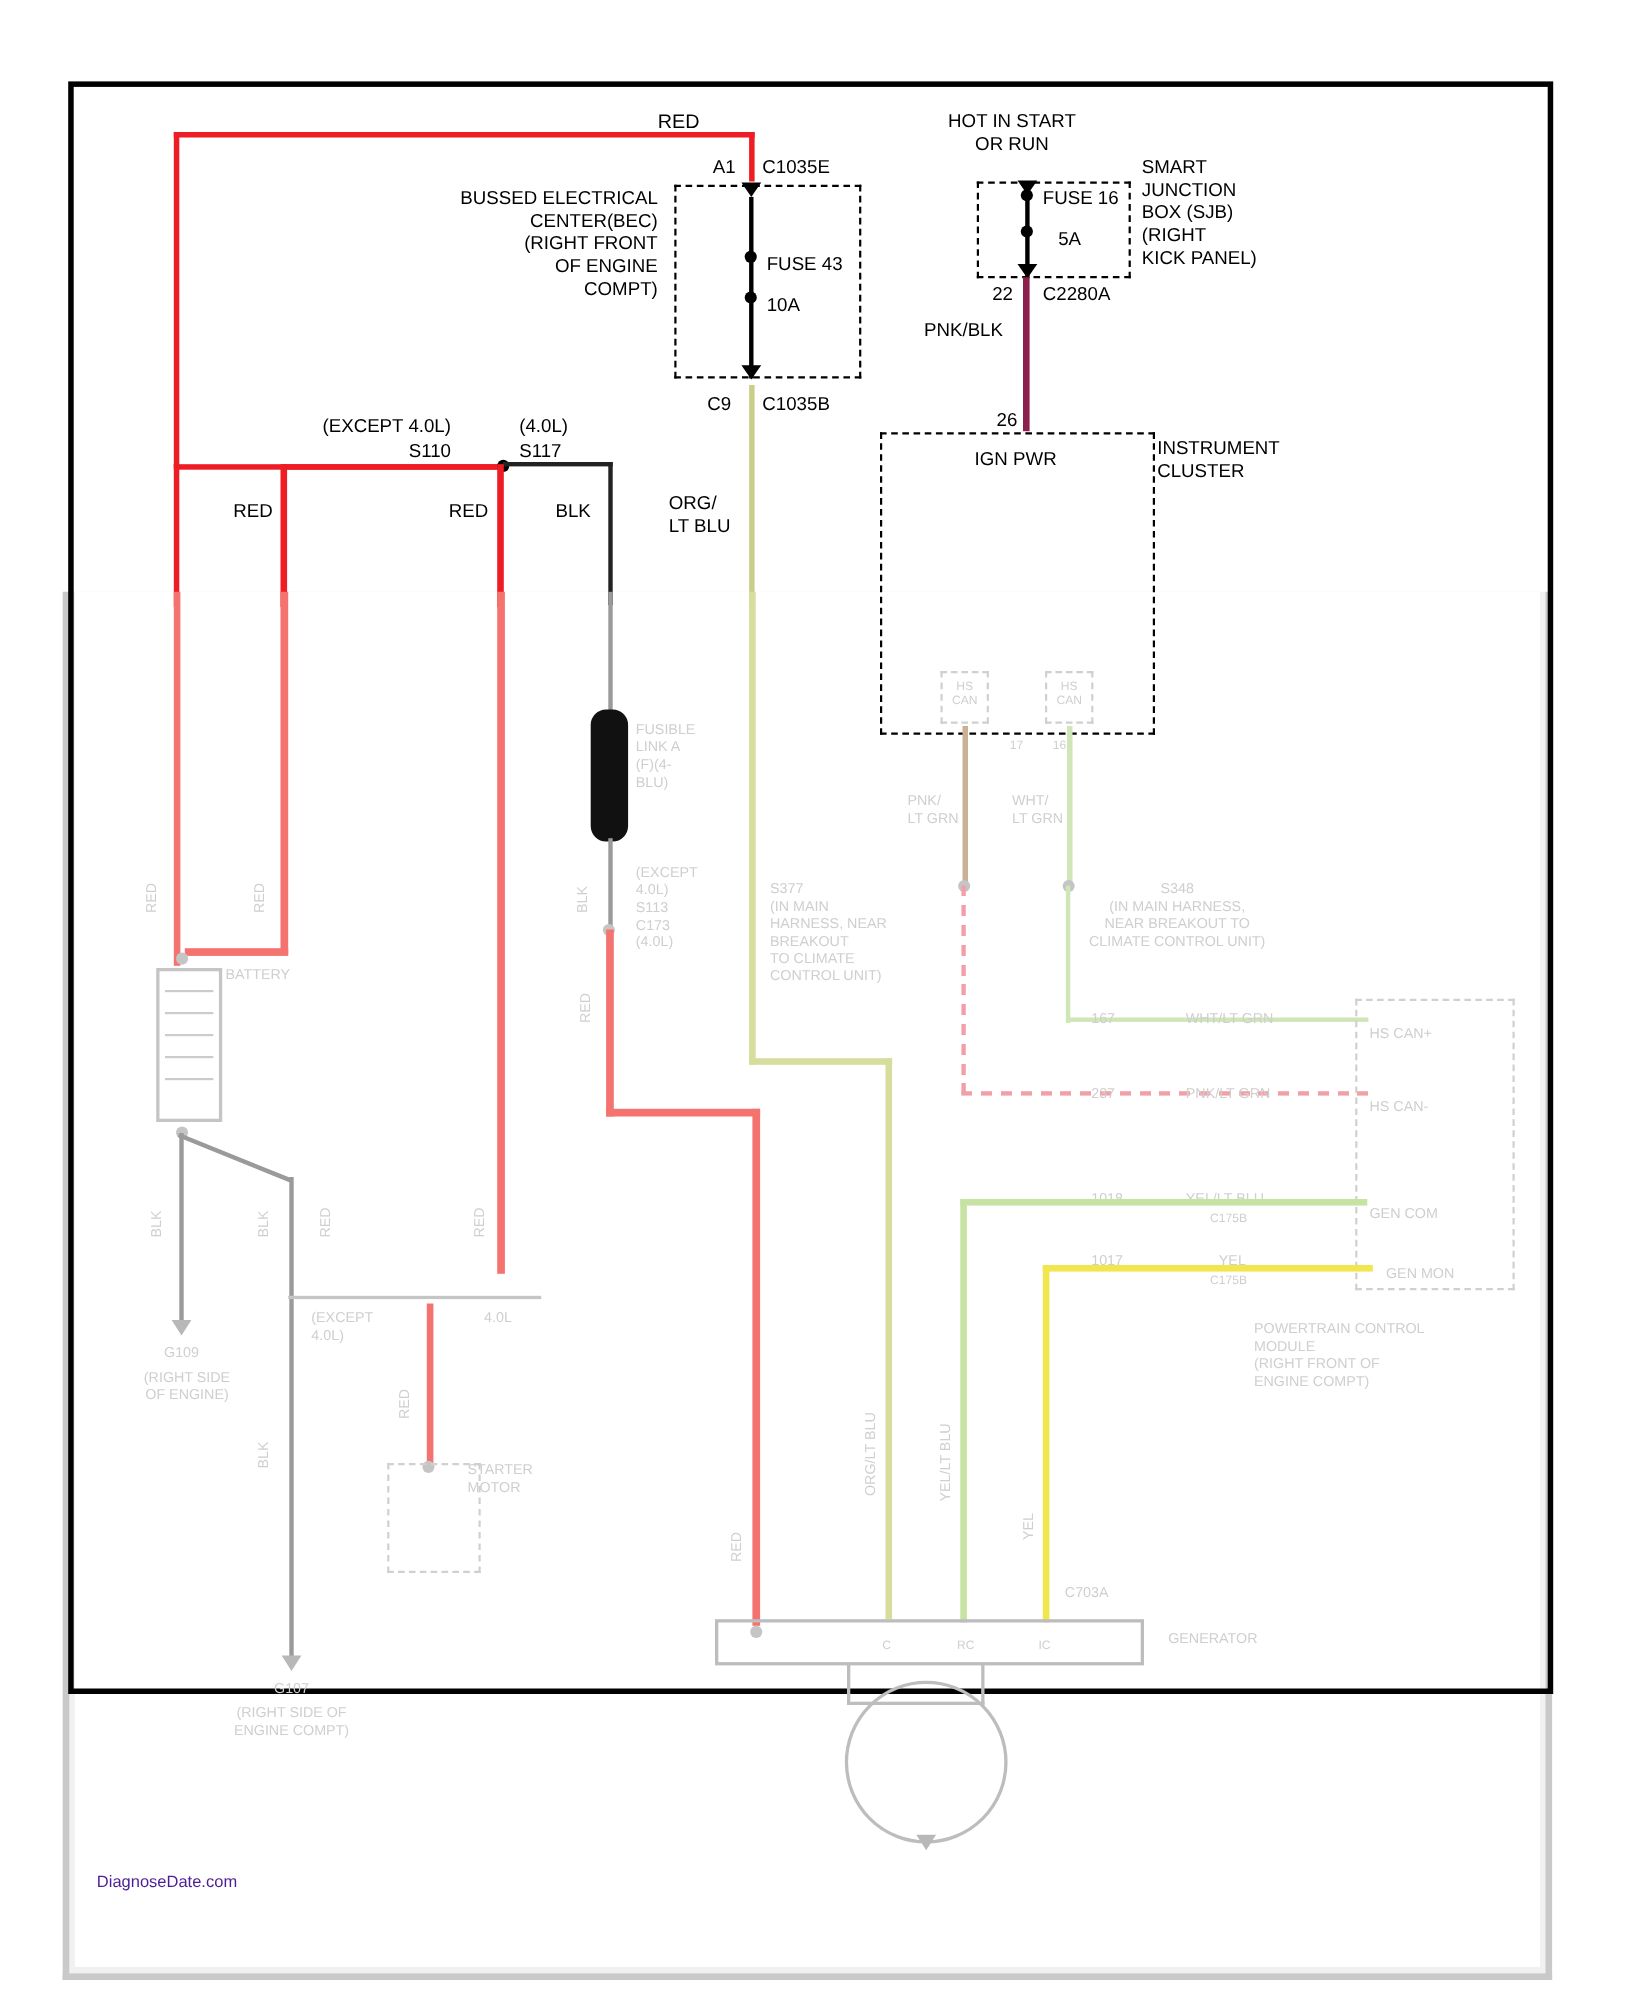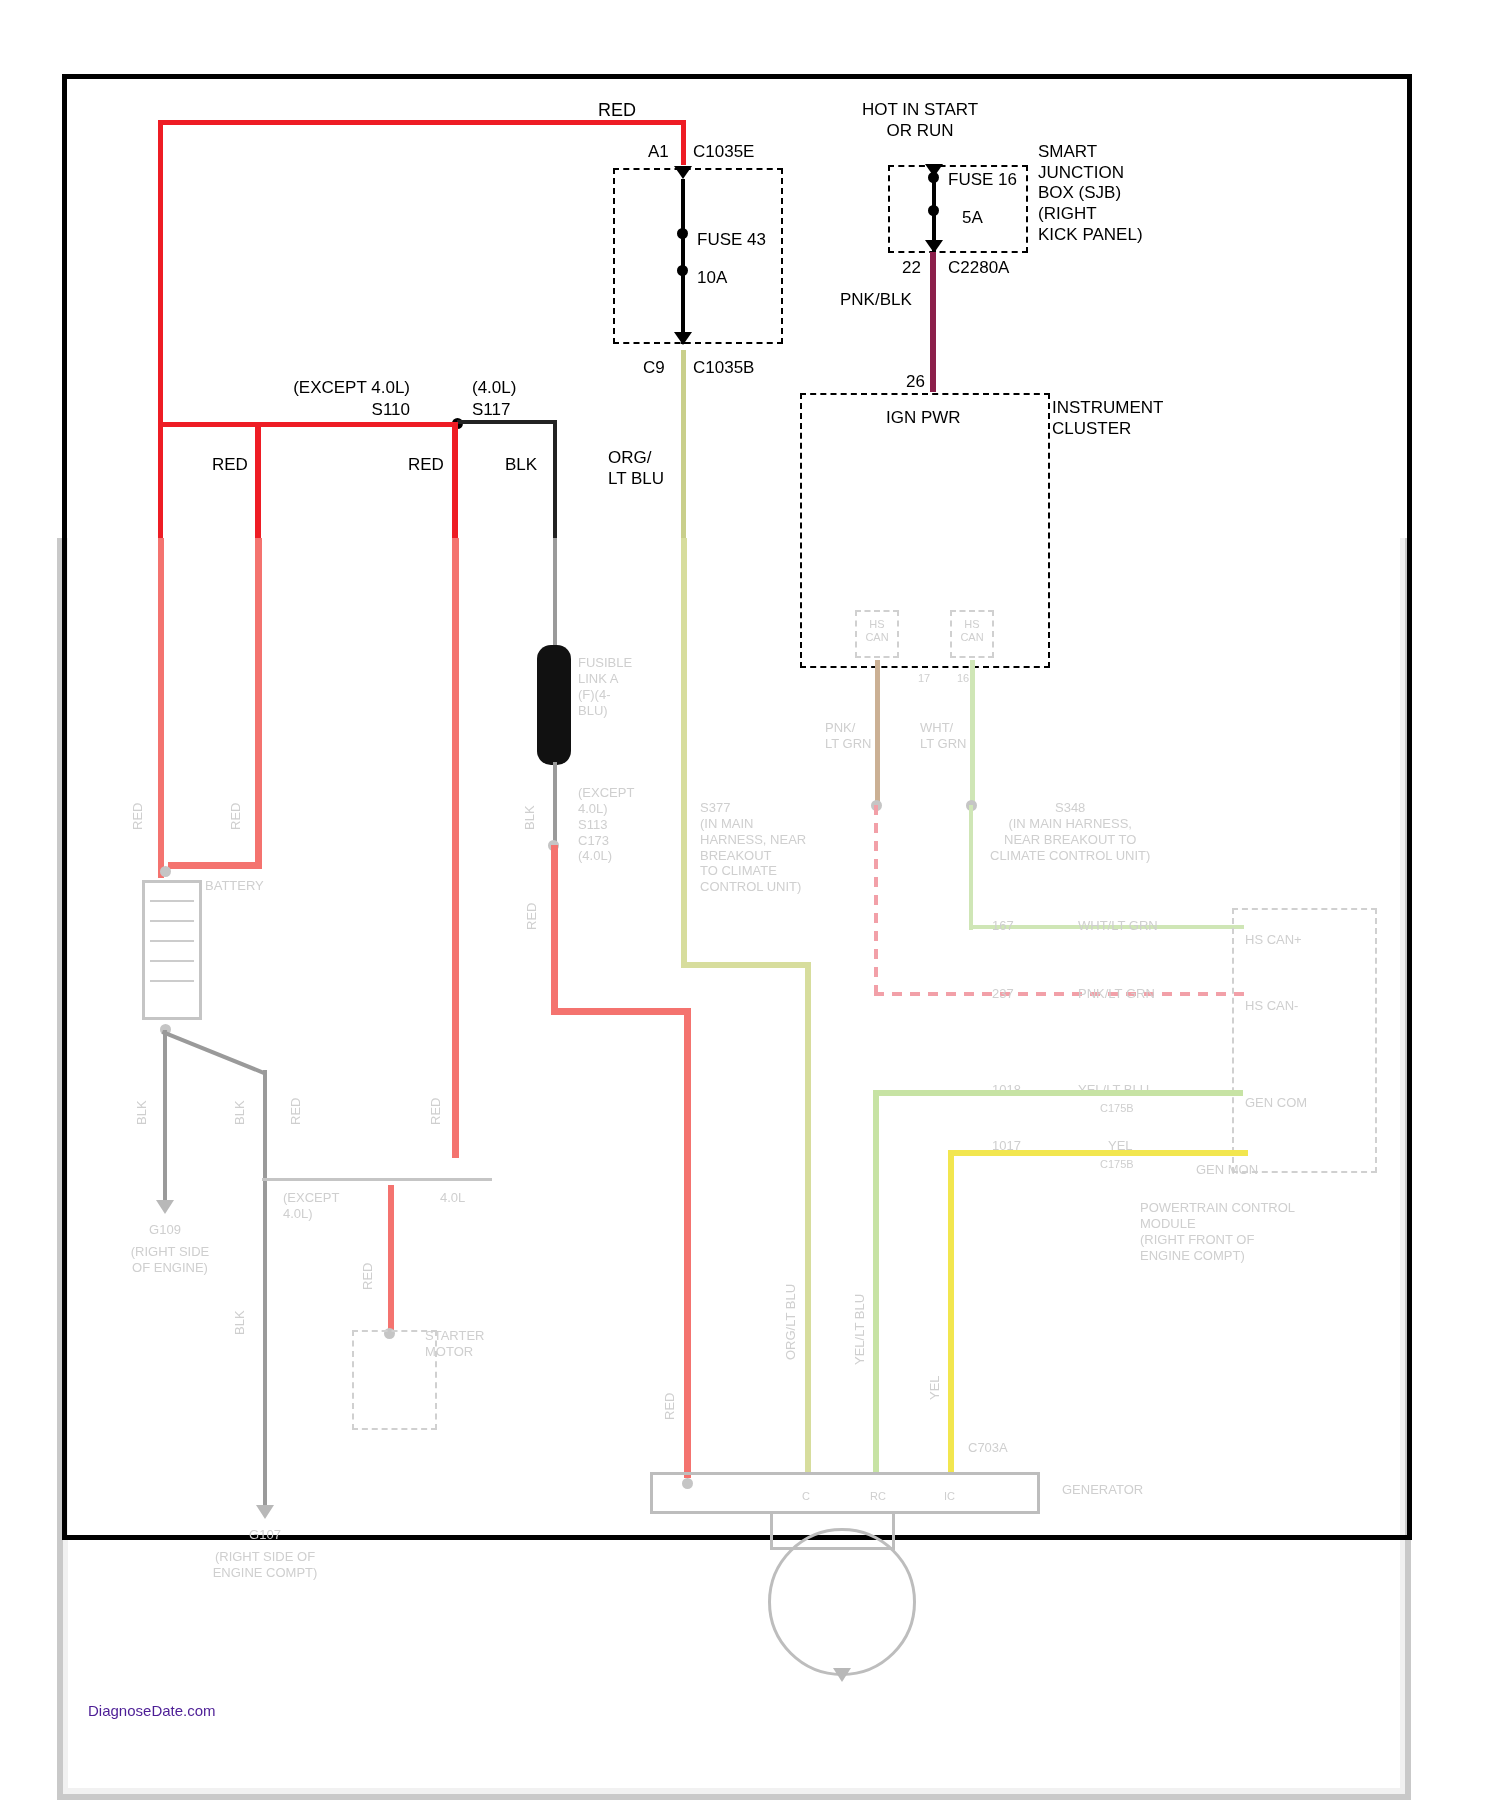--- a/index.html
+++ b/index.html
@@ -140,20 +140,25 @@
   <div class="lower-white"></div>
   <div class="outer-frame"></div>
 
   <div class="wire" style="left:158px; top:120px; width:528px; height:5px; background:#ee1c24;"></div>
   <div class="wire" style="left:158px; top:120px; width:5px; height:305px; background:#ee1c24;"></div>
   <div class="wire" style="left:158px; top:422px; width:300px; height:5px; background:#ee1c24;"></div>
   <div class="wire" style="left:681px; top:120px; width:5px; height:45px; background:#ee1c24;"></div>
   <div class="lbl" style="left:598px; top:100px; font-size:18px;">RED</div>
 
   <div class="dash-box" style="left:613px; top:168px; width:170px; height:176px;"></div>
+  <div class="lbl rt" style="left:380px; top:170px; width:218px; text-align:right;">BUSSED ELECTRICAL
+CENTER(BEC)
+(RIGHT FRONT
+OF ENGINE
+COMPT)</div>
   <div class="lbl" style="left:648px; top:142px;">A1</div>
   <div class="lbl" style="left:693px; top:142px;">C1035E</div>
 
   <div class="fuse-arrow-dn" style="left:674px; top:166px;"></div>
   <div class="wire" style="left:681px; top:179px; width:4px; height:165px; background:#000;"></div>
   <div class="dot" style="left:677px; top:228px;"></div>
   <div class="dot" style="left:677px; top:265px;"></div>
   <div class="lbl" style="left:697px; top:230px;">FUSE 43</div>
   <div class="lbl" style="left:697px; top:268px;">10A</div>
   <div class="fuse-arrow-dn" style="left:674px; top:332px;"></div>
@@ -329,21 +334,21 @@
   <div class="lbl faint sm" style="left:1078px; top:986px;">PNK/LT GRN</div>
   <div class="lbl faint sm" style="left:1245px; top:998px;">HS CAN-</div>
 
   <div class="lbl faint sm" style="left:992px; top:1082px;">1018</div>
   <div class="lbl faint sm" style="left:1078px; top:1082px;">YEL/LT BLU</div>
   <div class="lbl faint sm" style="left:1245px; top:1095px;">GEN COM</div>
   <div class="lbl faint xs" style="left:1100px; top:1102px;">C175B</div>
 
   <div class="lbl faint sm" style="left:992px; top:1138px;">1017</div>
   <div class="lbl faint sm" style="left:1108px; top:1138px;">YEL</div>
-  <div class="lbl faint sm" style="left:1196px; top:1150px;margin-top:12px;">GEN MON</div>
+  <div class="lbl faint sm" style="left:1260px; top:1150px;">GEN MON</div>
   <div class="lbl faint xs" style="left:1100px; top:1158px;">C175B</div>
 
   <div class="lbl faint sm" style="left:1140px; top:1200px;">POWERTRAIN CONTROL
 MODULE
 (RIGHT FRONT OF
 ENGINE COMPT)</div>
 
   <div class="wire" style="left:873px; top:1090px; width:370px; height:6px; background:#c7e3a4;"></div>
   <div class="wire" style="left:873px; top:1090px; width:6px; height:385px; background:#c7e3a4;"></div>
   <div class="lbl vert faint" style="left:852px; top:1365px; font-size:13px;">YEL/LT BLU</div>

